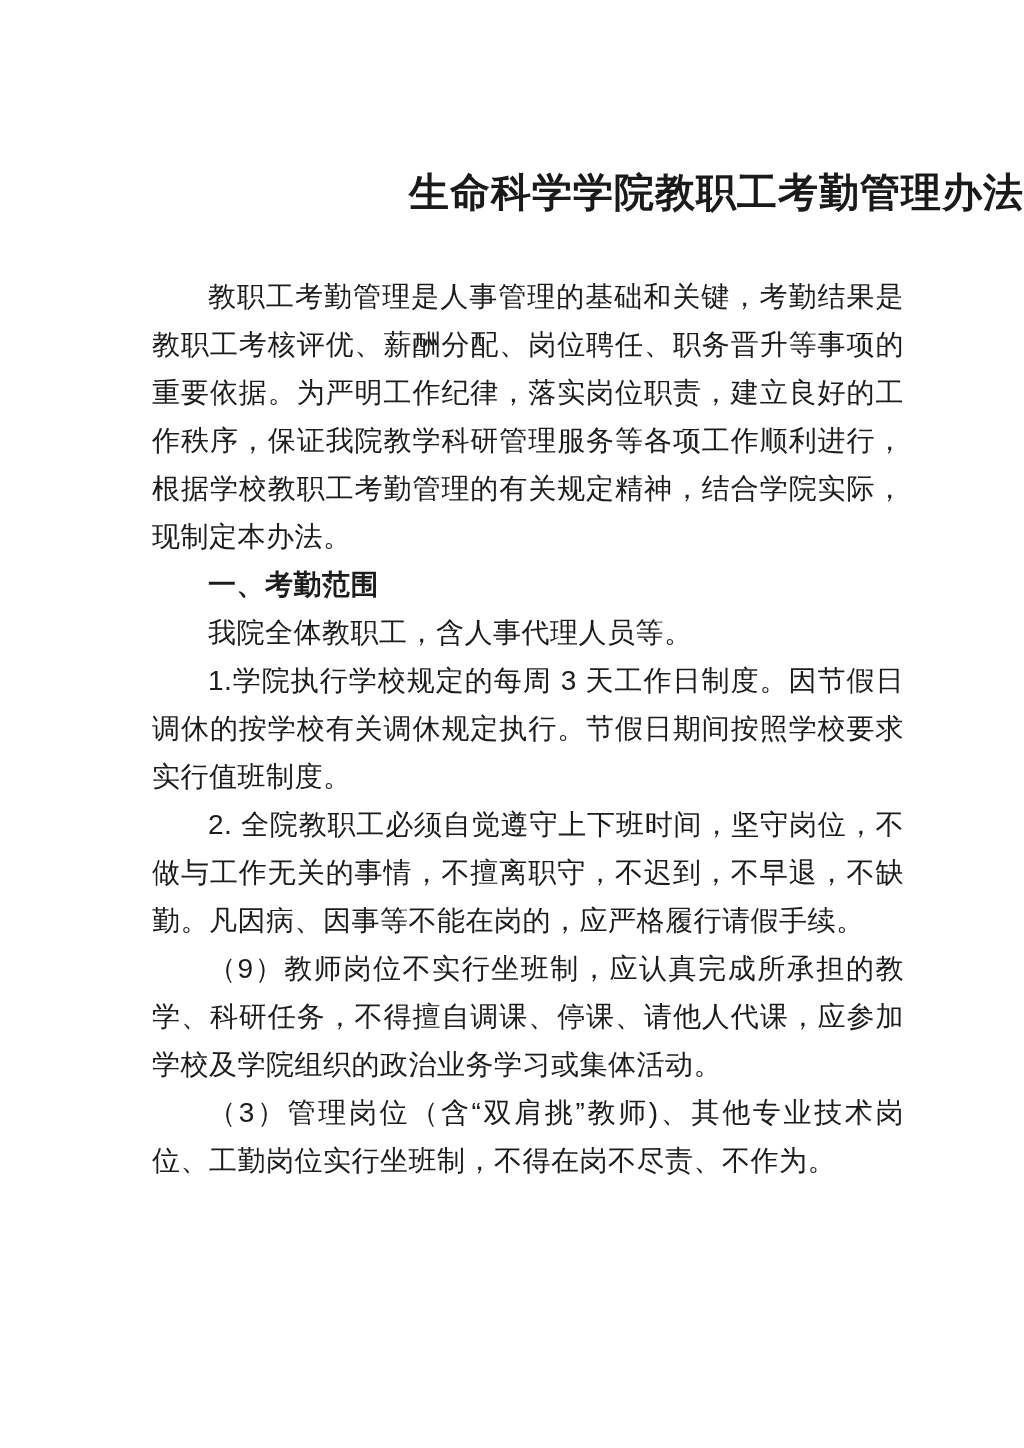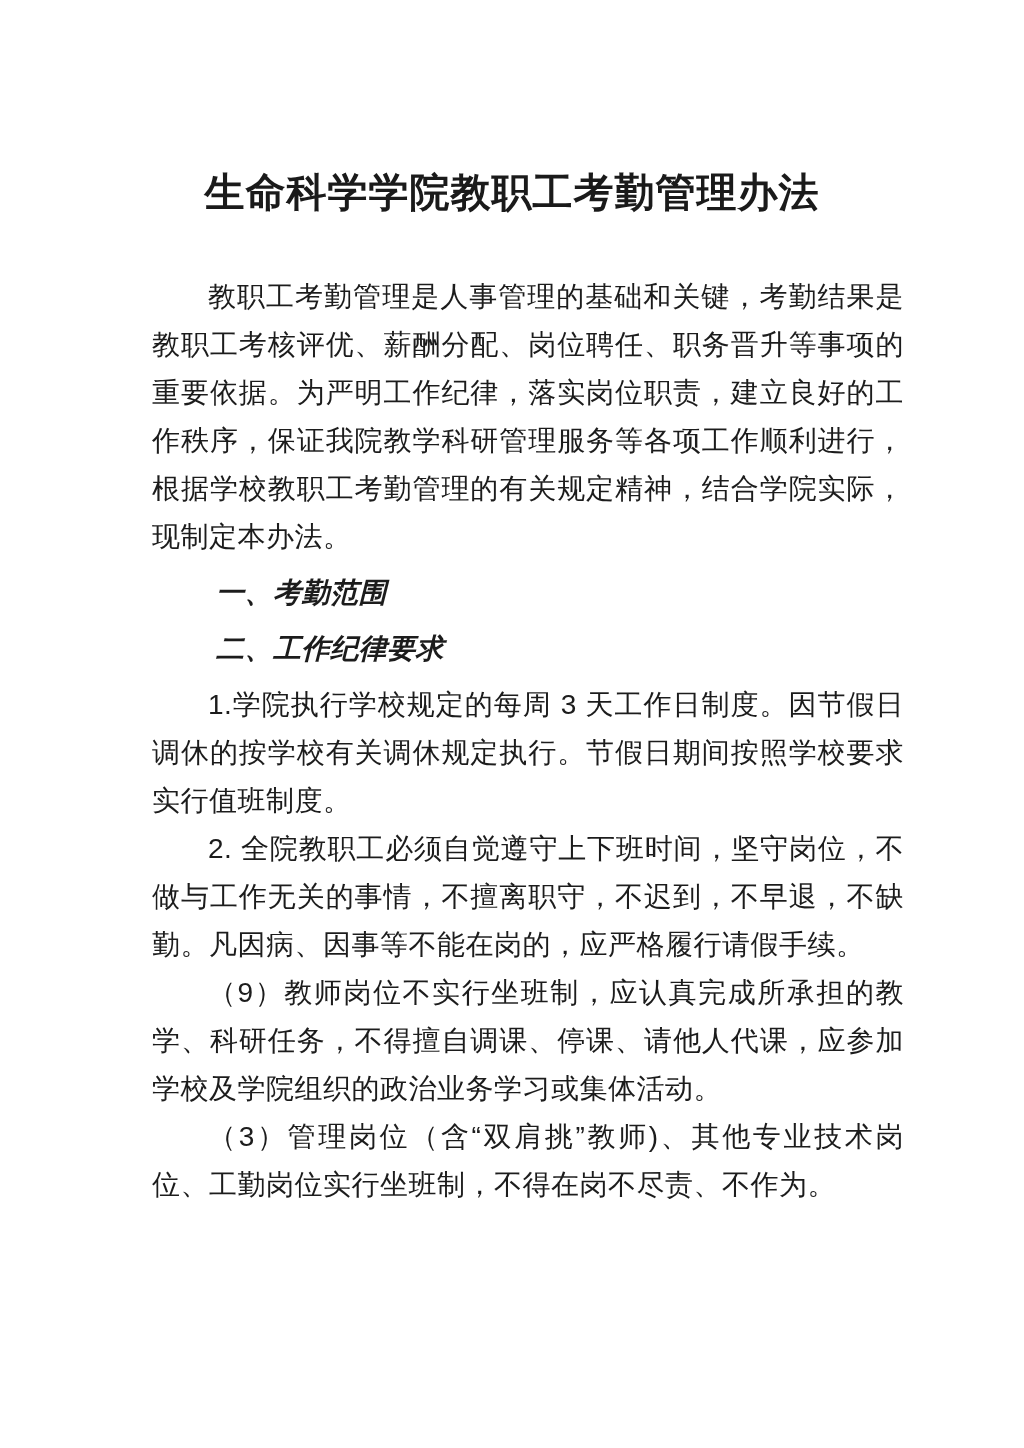--- a/index.html
+++ b/index.html
@@ -15,53 +15,52 @@
     overflow: hidden;
     font-family: "Liberation Sans", "DejaVu Sans", sans-serif;
     color: #1c1c1c;
   }
   .doc-title {
     margin: 0;
     padding-top: 166px;
     font-size: 40px;
     line-height: 52px;
     font-weight: 600;
-    text-align: center;
+    text-align: right;
     letter-spacing: 1px;
     color: #1a1a1a;
   }
   .doc-body {
     margin-top: 55px;
     padding-left: 152px;
     padding-right: 120px;
     font-size: 28px;
     line-height: 48px;
     text-align: justify;
     text-align-last: left;
     letter-spacing: 0.5px;
   }
   .para {
     margin: 0;
     text-indent: 56px;
   }
   .heading {
-    margin: 8px;
+    margin: 0;
     text-indent: 56px;
     font-weight: 700;
-    font-style: italic;
   }
 </style>
 </head>
 <body>
 
 <div class="page">
   <h1 class="doc-title">生命科学学院教职工考勤管理办法</h1>
 
   <div class="doc-body">
     <p class="para">教职工考勤管理是人事管理的基础和关键，考勤结果是教职工考核评优、薪酬分配、岗位聘任、职务晋升等事项的重要依据。为严明工作纪律，落实岗位职责，建立良好的工作秩序，保证我院教学科研管理服务等各项工作顺利进行，根据学校教职工考勤管理的有关规定精神，结合学院实际，现制定本办法。</p>
     <p class="heading">一、考勤范围</p>
-    <p class="heading">二、工作纪律要求</p>
+    <p class="para">我院全体教职工，含人事代理人员等。</p>
     <p class="para">1.学院执行学校规定的每周 3 天工作日制度。因节假日调休的按学校有关调休规定执行。节假日期间按照学校要求实行值班制度。</p>
     <p class="para">2. 全院教职工必须自觉遵守上下班时间，坚守岗位，不做与工作无关的事情，不擅离职守，不迟到，不早退，不缺勤。凡因病、因事等不能在岗的，应严格履行请假手续。</p>
     <p class="para">（9）教师岗位不实行坐班制，应认真完成所承担的教学、科研任务，不得擅自调课、停课、请他人代课，应参加学校及学院组织的政治业务学习或集体活动。</p>
     <p class="para">（3）管理岗位（含“双肩挑”教师)、其他专业技术岗位、工勤岗位实行坐班制，不得在岗不尽责、不作为。</p>
   </div>
 </div>
 
 </body></html>

